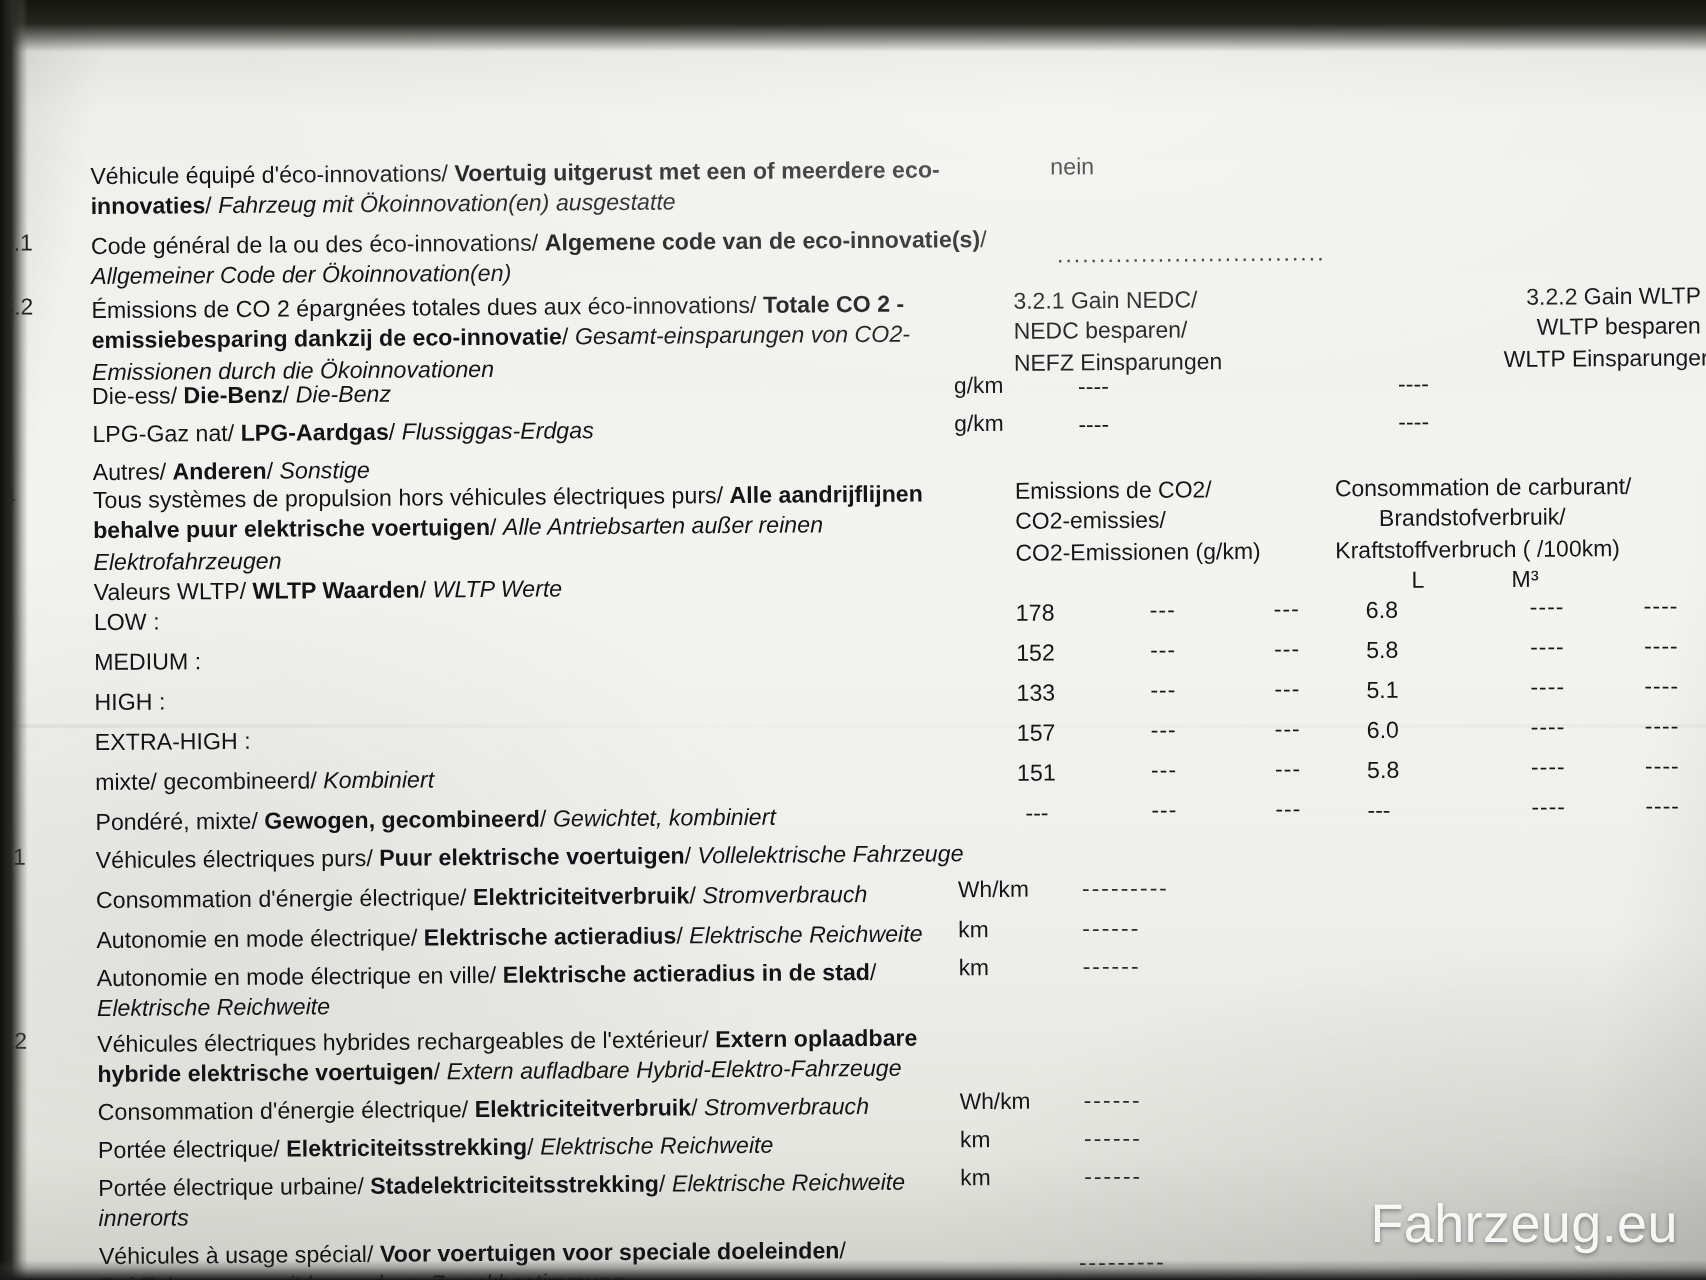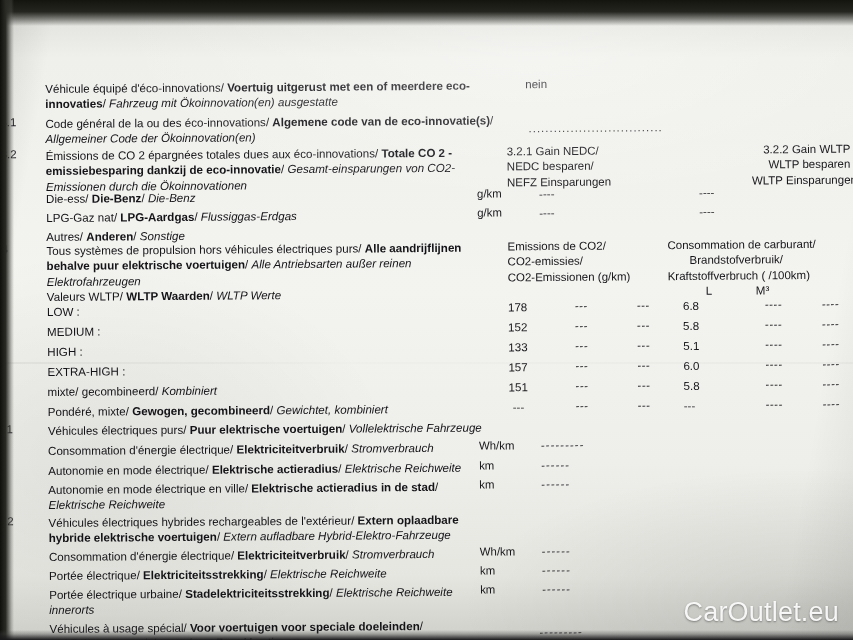--- a/index.html
+++ b/index.html
@@ -377,14 +377,14 @@
     </div>
 
   </div>
 
   <div class="fold"></div>
   <div class="sheen"></div>
   <div class="edge-top"></div>
   <div class="edge-left"></div>
   <div class="edge-bottom"></div>
 
-  <div id="watermark">CarOutlet.eu</div>
+  <div id="watermark">Fahrzeug.eu</div>
 </div>
 
 </body></html>

